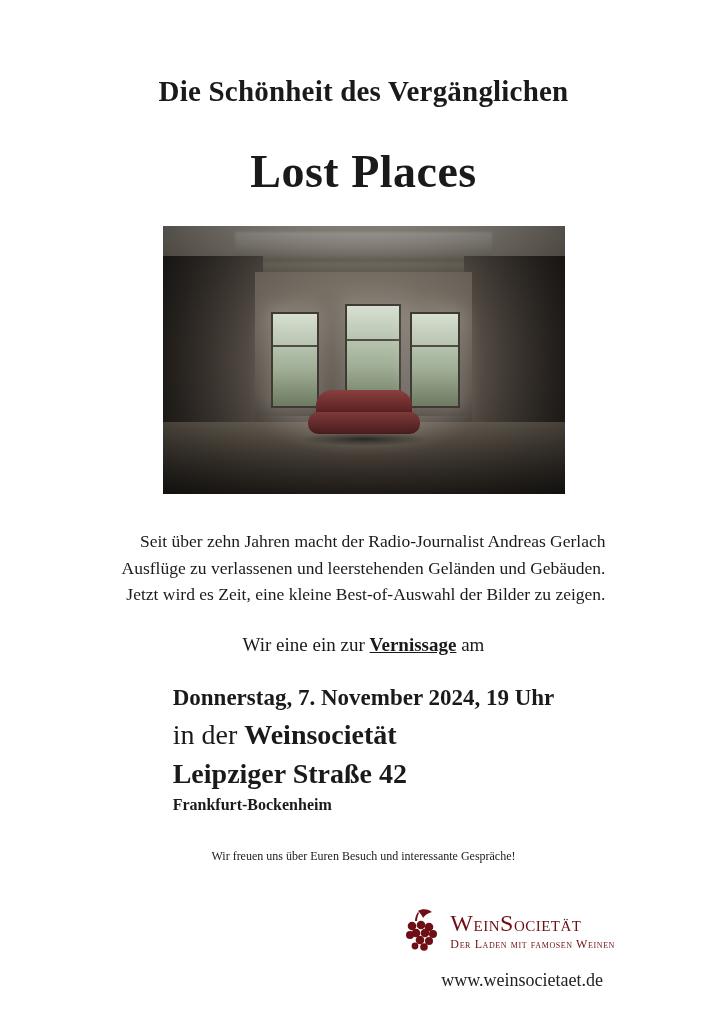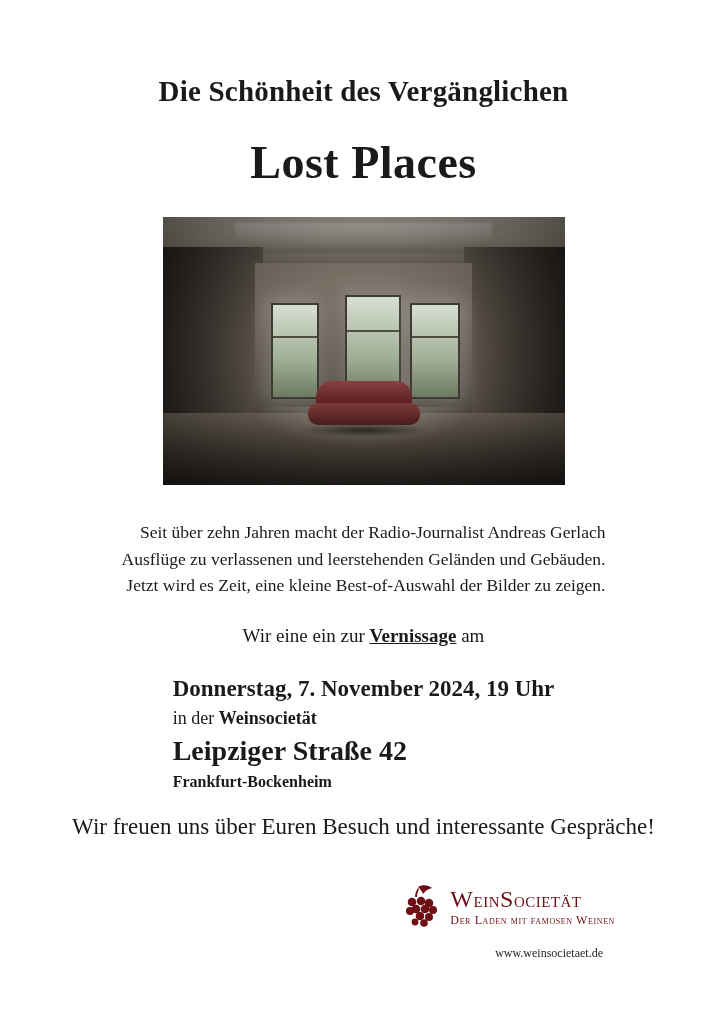--- a/index.html
+++ b/index.html
@@ -26,21 +26,21 @@
   }
   .headline {
     margin-top: 76px;
     font-size: 29px;
     font-weight: bold;
     letter-spacing: 0.2px;
     text-align: center;
     line-height: 1.1;
   }
   .title {
-    margin-top: 31px;
+    margin-top: 40px;
     font-size: 46px;
     font-weight: bold;
     letter-spacing: 0.5px;
     text-align: center;
     line-height: 1.05;
   }
 
   
   .photo-wrap {
     margin-top: 30px;
@@ -166,27 +166,27 @@
     font-size: 19px;
     text-align: center;
   }
   .invite b { font-weight: bold; text-decoration: underline; }
   .event {
     margin-top: 26px;
     font-weight: bold;
     line-height: 1.42;
   }
   .event .l1 { font-size: 23px; }
-  .event .l2 { font-size: 18px; }
+  .event .l2 { font-size: 28px; }
   .event .l2 .normal { font-weight: normal; }
   .event .l3 { font-size: 28px; }
   .event .l4 { font-size: 16px; }
   .closing {
-    margin-top: 20px;
-    font-size: 23px;
+    margin-top: 32px;
+    font-size: 12px;
     text-align: right;
   }
 
   
   .logo-row {
     margin-top: 44px;
     width: 100%;
     display: flex;
     justify-content: flex-end;
     padding-right: 72px;
@@ -214,21 +214,21 @@
     letter-spacing: 0.6px;
     font-variant: small-caps;
     white-space: nowrap;
   }
   .url {
     margin-top: 16px;
     width: 100%;
     text-align: right;
     padding-right: 84px;
     box-sizing: border-box;
-    font-size: 12px;
+    font-size: 18px;
     color: #222;
   }
 </style>
 </head>
 <body>
 
 <div class="poster">
 
   <div class="headline">Die Schönheit des Vergänglichen</div>
   <div class="title">Lost Places</div>

